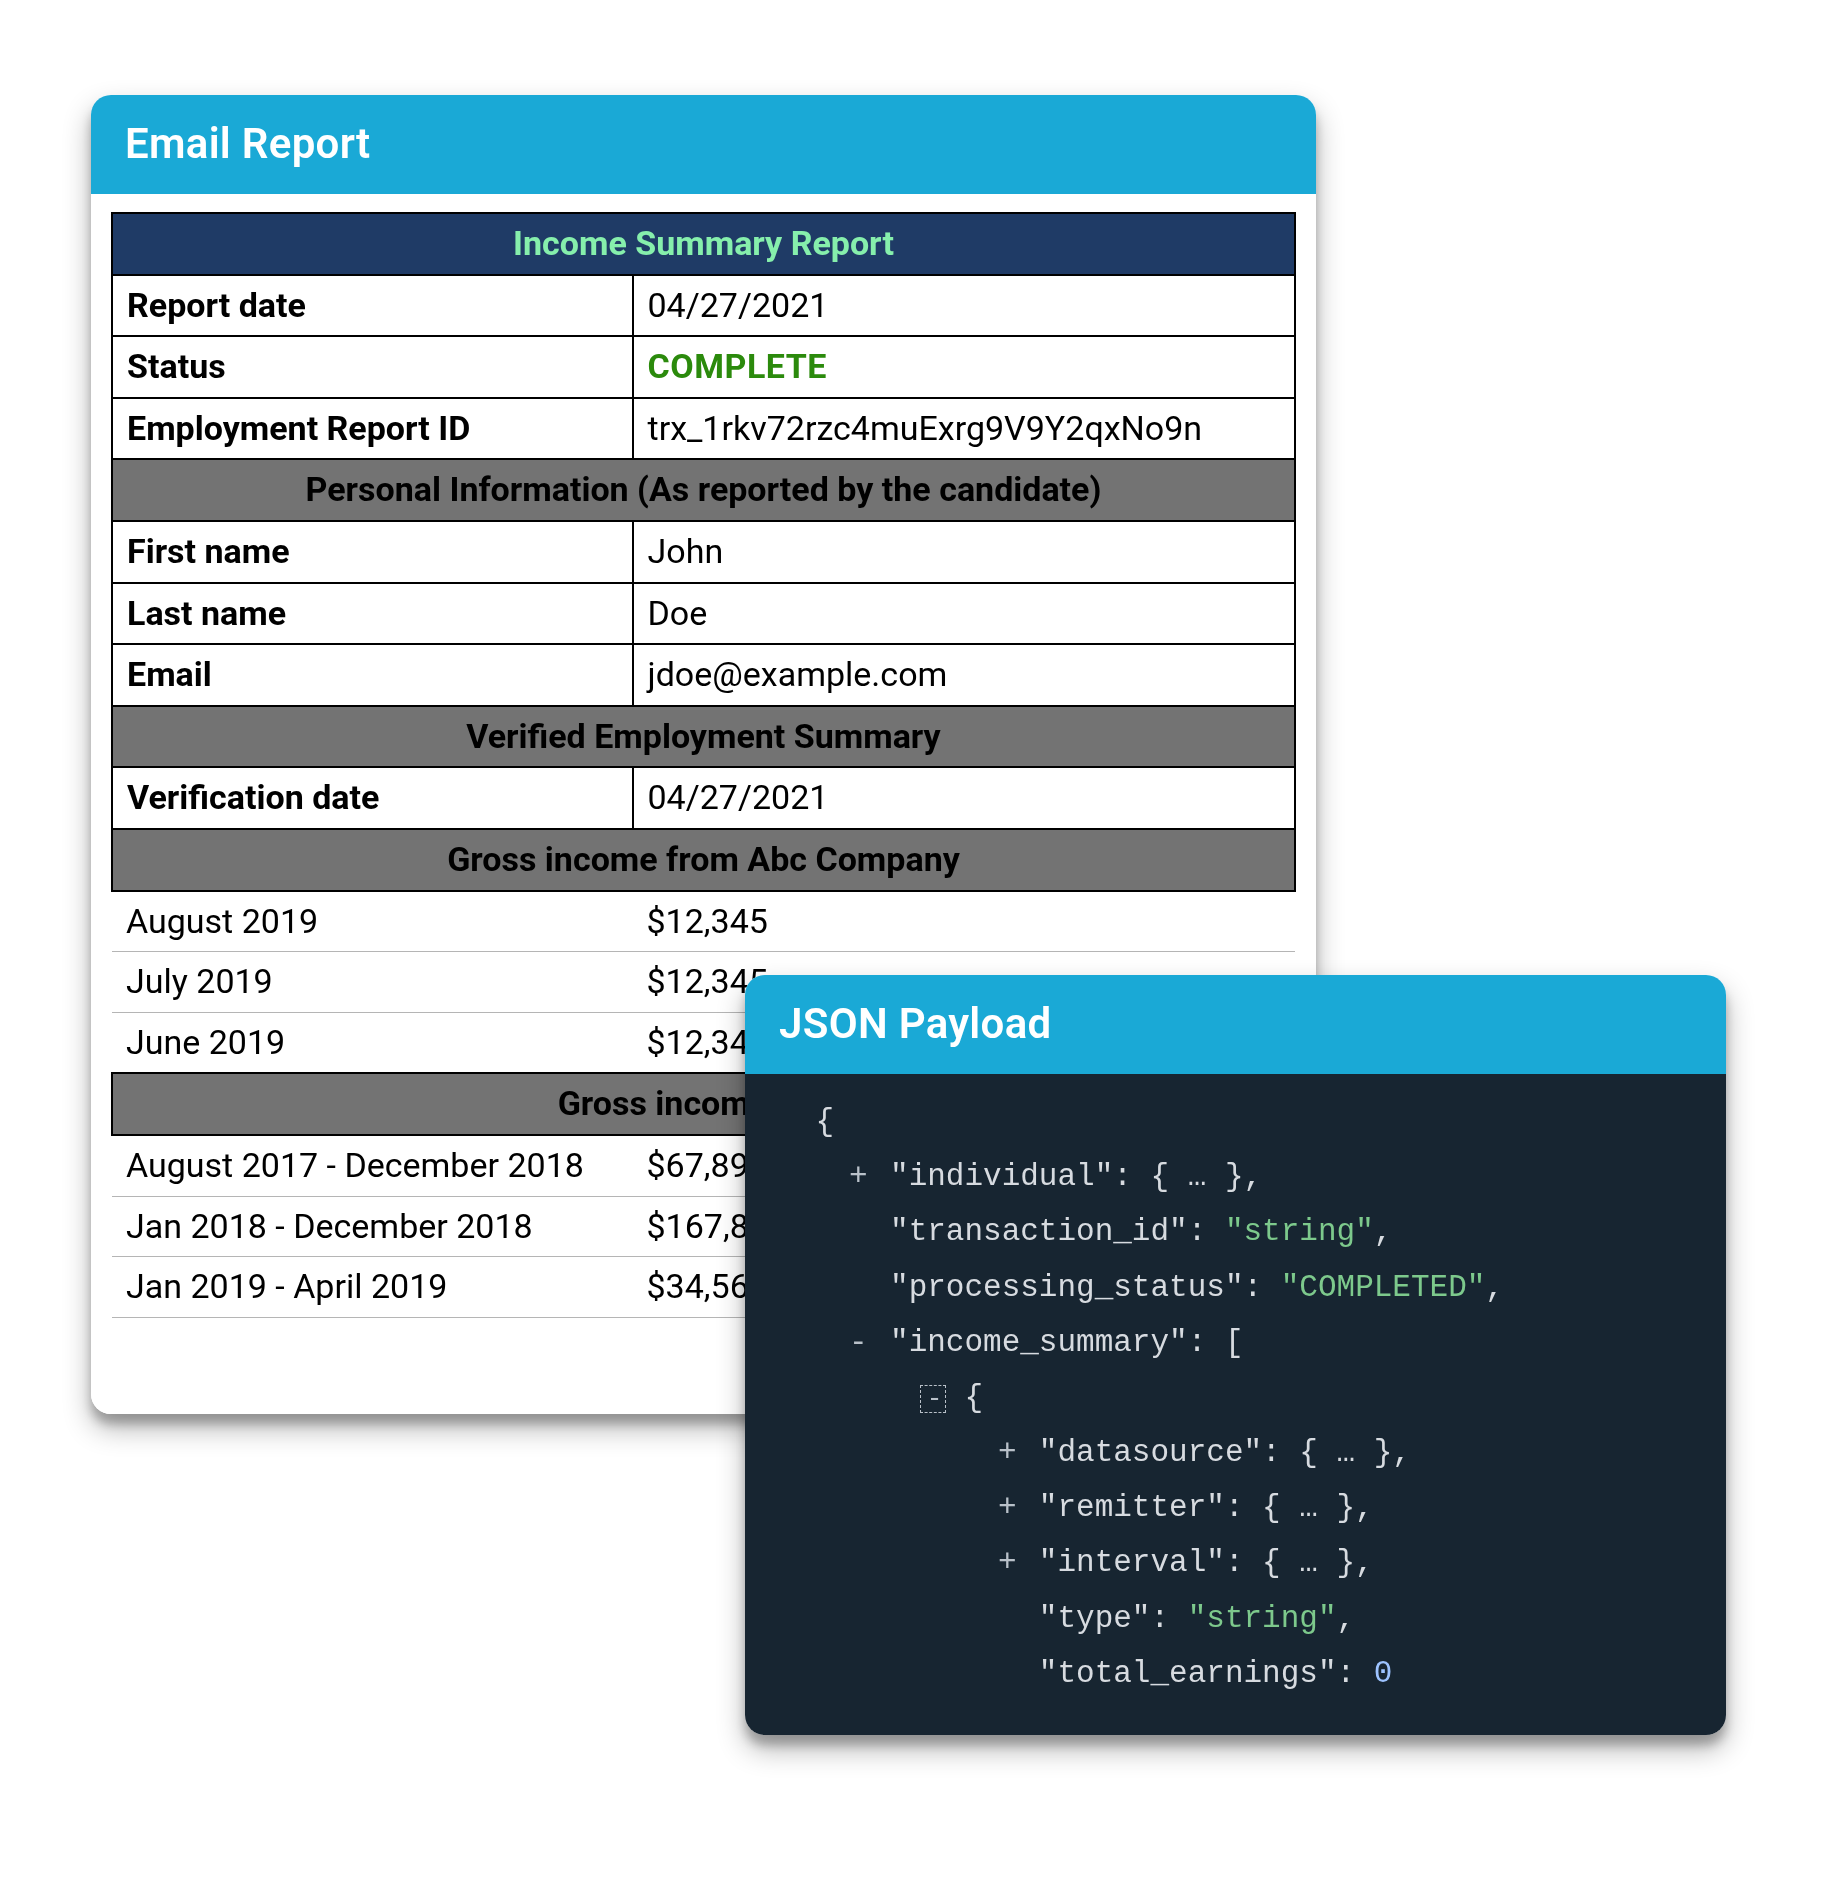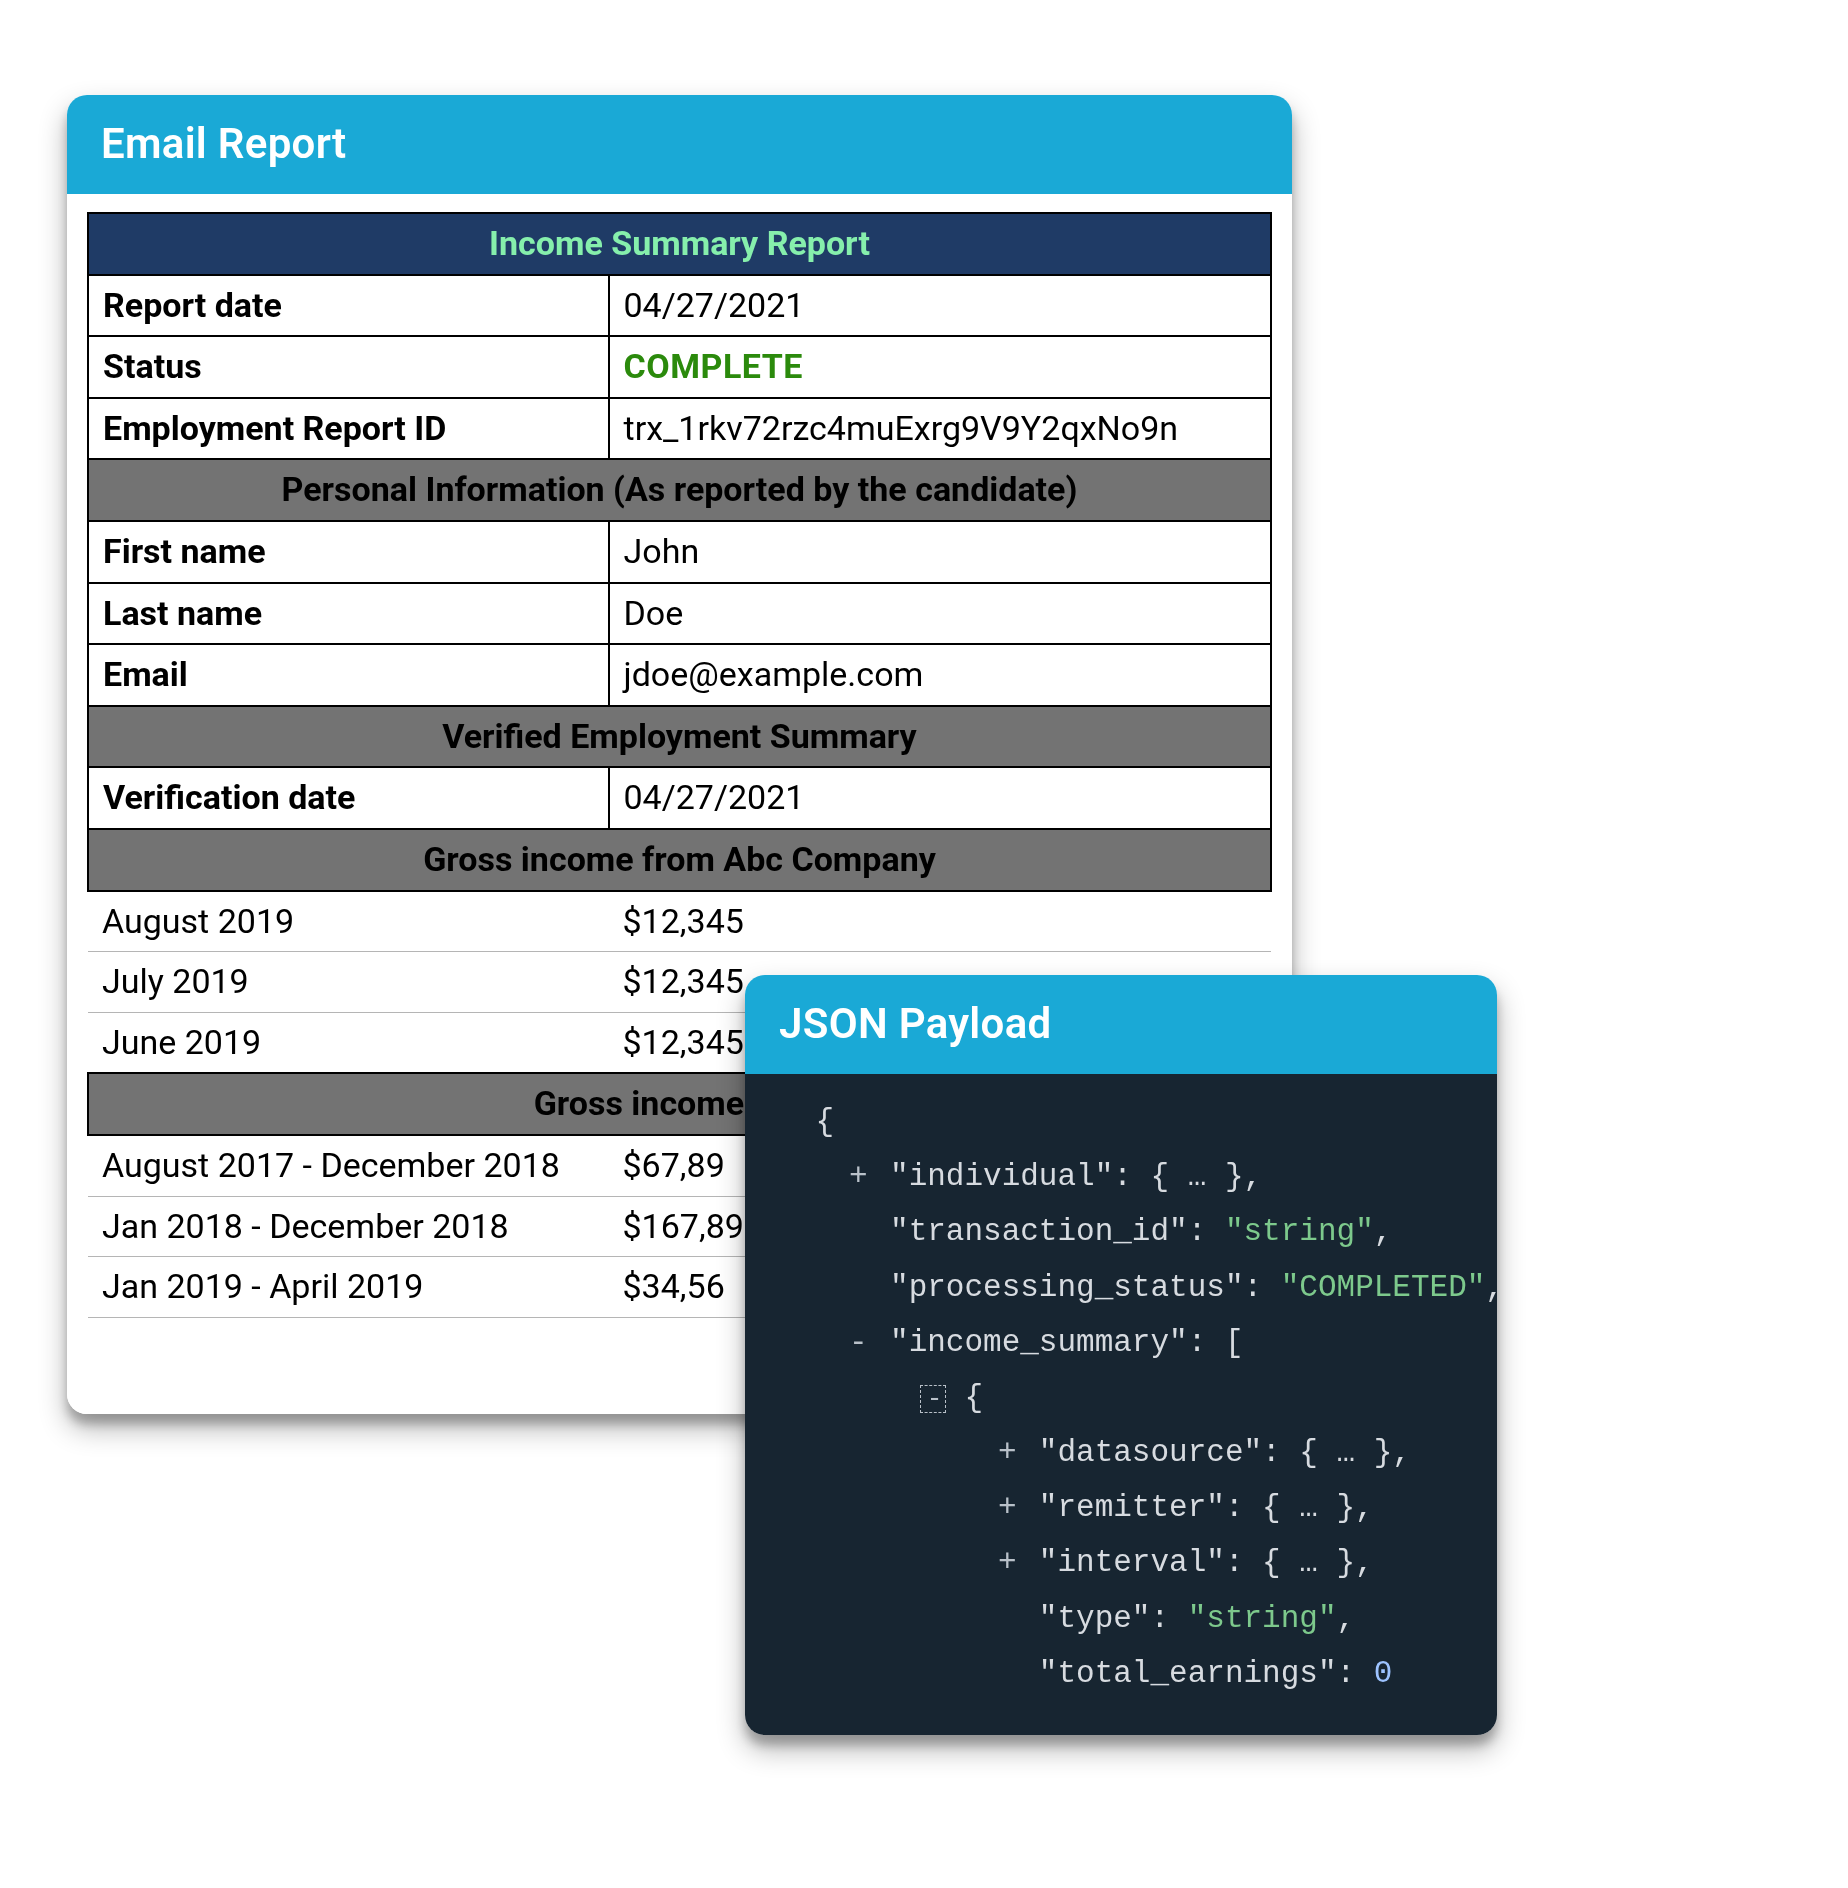--- a/index.html
+++ b/index.html
@@ -18,28 +18,28 @@
   }
   
   .panel {
     position: absolute;
     border-radius: 20px;
     background: #fff;
     box-shadow: 0 14px 28px rgba(0,0,0,0.30), 0 10px 10px rgba(0,0,0,0.22);
     overflow: hidden;
   }
   .panel-email {
-    left: 67px;
+    left: 91px;
     top: 95px;
     width: 1225px;
   }
   .panel-json {
     left: 745px;
     top: 975px;
-    width: 752px;
+    width: 981px;
     height: 760px;
   }
   .panel-header {
     background: #1aa9d6;
     color: #fff;
     font-weight: 600;
     font-size: 42px;
     padding: 24px 34px 26px;
     letter-spacing: 0.3px;
   }

